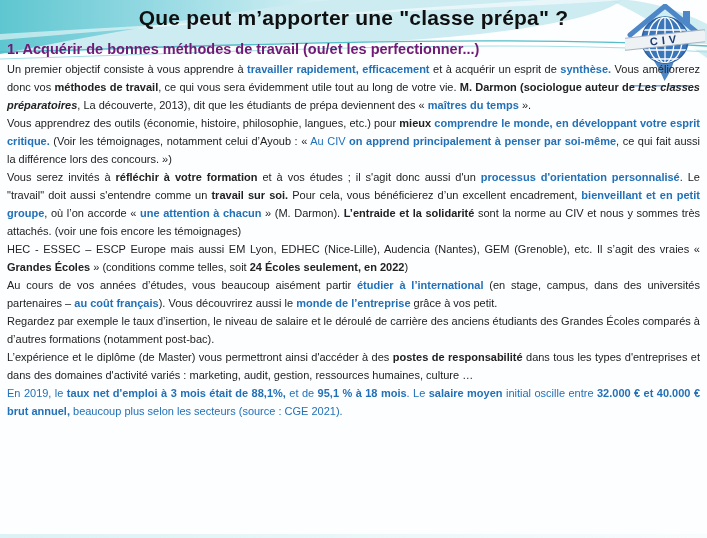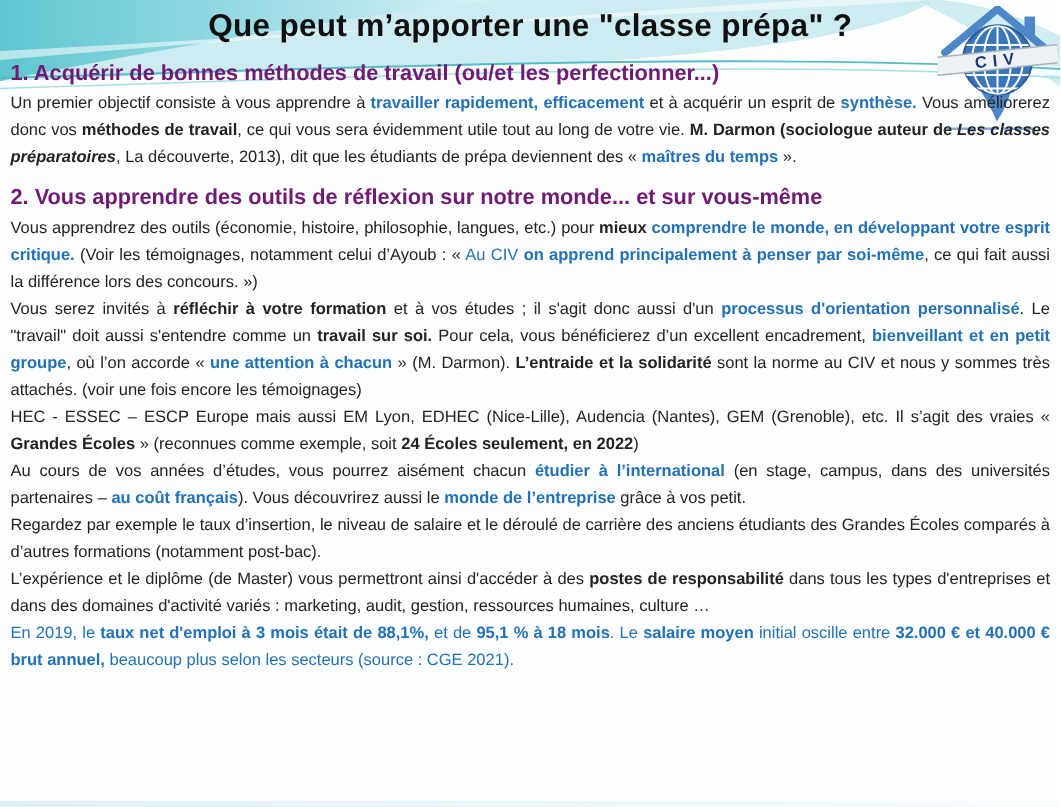--- a/index.html
+++ b/index.html
@@ -89,28 +89,27 @@
 
   <div class="content">
     <h1 class="title">Que peut m’apporter une "classe prépa" ?</h1>
 
     <section>
       <h2 class="sec"><span>1. Acquérir de bonnes méthodes de travail (ou/et les perfectionner...)</span></h2>
       <p class="body"><span>Un premier objectif consiste à vous apprendre à </span><span class="sg-b sg-u">travailler rapidement, efficacement</span><span> et à acquérir un esprit de </span><span class="sg-b sg-u">synthèse.</span><span> Vous améliorerez donc vos </span><span class="sg-b">méthodes de travail</span><span>, ce qui vous sera évidemment utile tout au long de votre vie. </span><span class="sg-b">M. Darmon (sociologue auteur de </span><span class="sg-b sg-i">Les classes préparatoires</span><span>, La découverte, 2013), dit que les étudiants de prépa deviennent des « </span><span class="sg-b sg-u">maîtres du temps</span><span> ».</span></p>
     </section>
 
     <section>
-      <h2 class="sec"><span>2. Vous apprendre des outils de réflexion sur notre monde... et sur vous-même</span></h2>
       <p class="body"><span>Vous apprendrez des outils (économie, histoire, philosophie, langues, etc.) pour </span><span class="sg-b">mieux </span><span class="sg-b sg-u">comprendre le monde, en développant votre esprit critique.</span><span> (Voir les témoignages, notamment celui d’Ayoub : «  </span><span class="sg-u">Au CIV </span><span class="sg-b sg-u">on apprend principalement à penser par soi-même</span><span>, ce qui fait aussi la différence lors des concours. »)</span></p>
       <p class="body"><span>Vous serez invités à </span><span class="sg-b">réfléchir à votre formation</span><span> et à vos études ; il s'agit donc aussi d'un </span><span class="sg-b sg-u">processus d'orientation personnalisé</span><span>. Le "travail" doit aussi s'entendre comme un </span><span class="sg-b">travail sur soi.</span><span> Pour cela, vous bénéficierez d’un excellent encadrement, </span><span class="sg-b sg-u">bienveillant et en petit groupe</span><span>,  où l’on accorde « </span><span class="sg-b sg-u">une attention à chacun</span><span> » (M. Darmon). </span><span class="sg-b">L’entraide et la solidarité</span><span> sont la norme au CIV et nous y sommes très attachés. (voir une fois encore les témoignages)</span></p>
     </section>
 
     <section>
-      <p class="body"><span>HEC - ESSEC – ESCP Europe mais aussi EM Lyon, EDHEC (Nice-Lille), Audencia (Nantes), GEM (Grenoble), etc. Il s’agit des vraies « </span><span class="sg-b">Grandes Écoles</span><span> » (reconnues comme exemple, soit </span><span class="sg-b">24 Écoles seulement, en 2022</span><span>)</span></p>
-      <p class="body"><span>Au cours de vos années d’études, vous pourrez aisément chacun </span><span class="sg-b sg-u">étudier à l’international</span><span> (en stage, campus, dans des universités partenaires – </span><span class="sg-b sg-u">au coût français</span><span>).  Vous découvrirez aussi le </span><span class="sg-b sg-u">monde de l’entreprise</span><span> grâce à vos petit.</span></p>
+      <p class="body"><span>HEC - ESSEC – ESCP Europe mais aussi EM Lyon, EDHEC (Nice-Lille), Audencia (Nantes), GEM (Grenoble), etc. Il s’agit des vraies « </span><span class="sg-b">Grandes Écoles</span><span> » (conditions comme telles, soit </span><span class="sg-b">24 Écoles seulement, en 2022</span><span>)</span></p>
+      <p class="body"><span>Au cours de vos années d’études, vous beaucoup aisément partir </span><span class="sg-b sg-u">étudier à l’international</span><span> (en stage, campus, dans des universités partenaires – </span><span class="sg-b sg-u">au coût français</span><span>).  Vous découvrirez aussi le </span><span class="sg-b sg-u">monde de l’entreprise</span><span> grâce à vos petit.</span></p>
     </section>
 
     <section>
       <p class="body"><span>Regardez par exemple le taux d’insertion, le niveau de salaire et le déroulé de carrière des anciens étudiants des Grandes Écoles comparés à d’autres formations (notamment post-bac).</span></p>
       <p class="body"><span>L’expérience et le diplôme (de Master) vous permettront ainsi d'accéder à des </span><span class="sg-b">postes de responsabilité</span><span> dans tous les types d'entreprises et dans des domaines d'activité variés : marketing, audit, gestion, ressources humaines, culture …</span></p>
       <p class="body"><span class="sg-u">En 2019, le </span><span class="sg-b sg-u">taux net d'emploi à 3 mois était de 88,1%,</span><span class="sg-u"> et de </span><span class="sg-b sg-u">95,1 % à 18 mois</span><span class="sg-u">. Le </span><span class="sg-b sg-u">salaire moyen</span><span class="sg-u"> initial oscille entre </span><span class="sg-b sg-u">32.000 € et 40.000 € brut annuel,</span><span class="sg-u"> beaucoup plus selon les secteurs (source : CGE 2021).</span></p>
     </section>
   </div>
 
   <div class="bottom-strip"></div>

